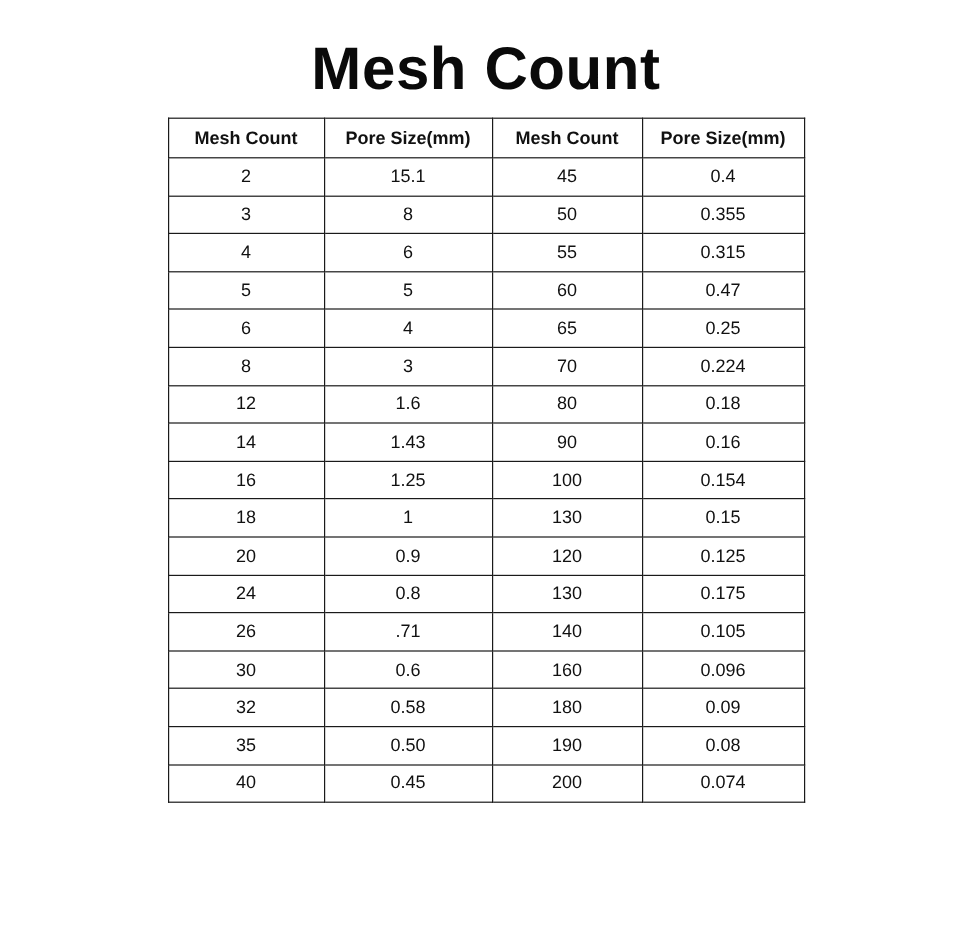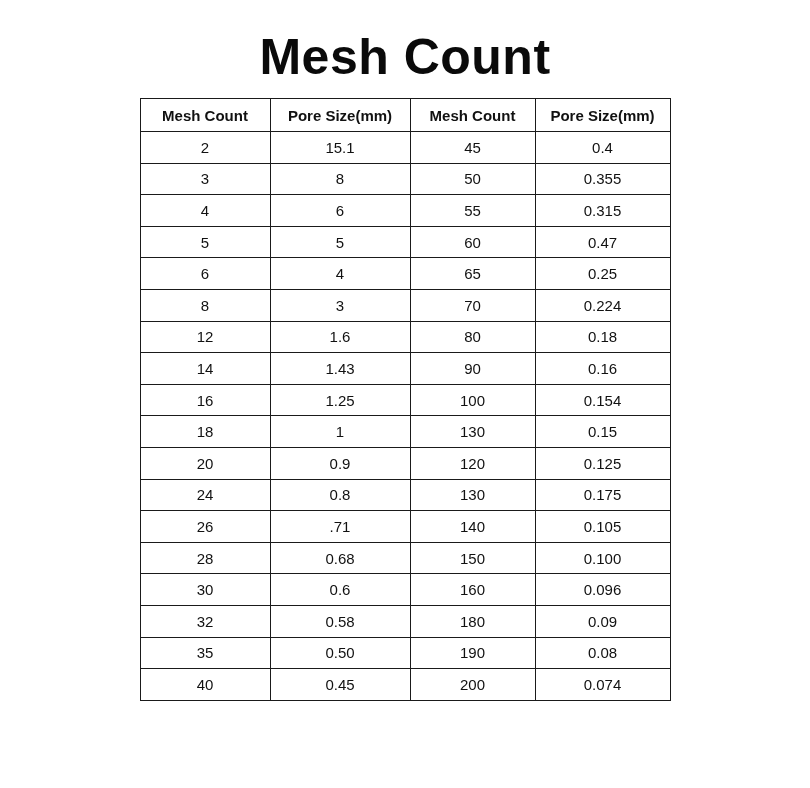--- a/index.html
+++ b/index.html
@@ -158,26 +158,20 @@
             <td>130</td>
             <td>0.175</td>
           </tr>
           <tr>
             <td>26</td>
             <td>.71</td>
             <td>140</td>
             <td>0.105</td>
           </tr>
           <tr>
-            <td>28</td>
-            <td>0.68</td>
-            <td>150</td>
-            <td>0.100</td>
-          </tr>
-          <tr>
             <td>30</td>
             <td>0.6</td>
             <td>160</td>
             <td>0.096</td>
           </tr>
           <tr>
             <td>32</td>
             <td>0.58</td>
             <td>180</td>
             <td>0.09</td>

